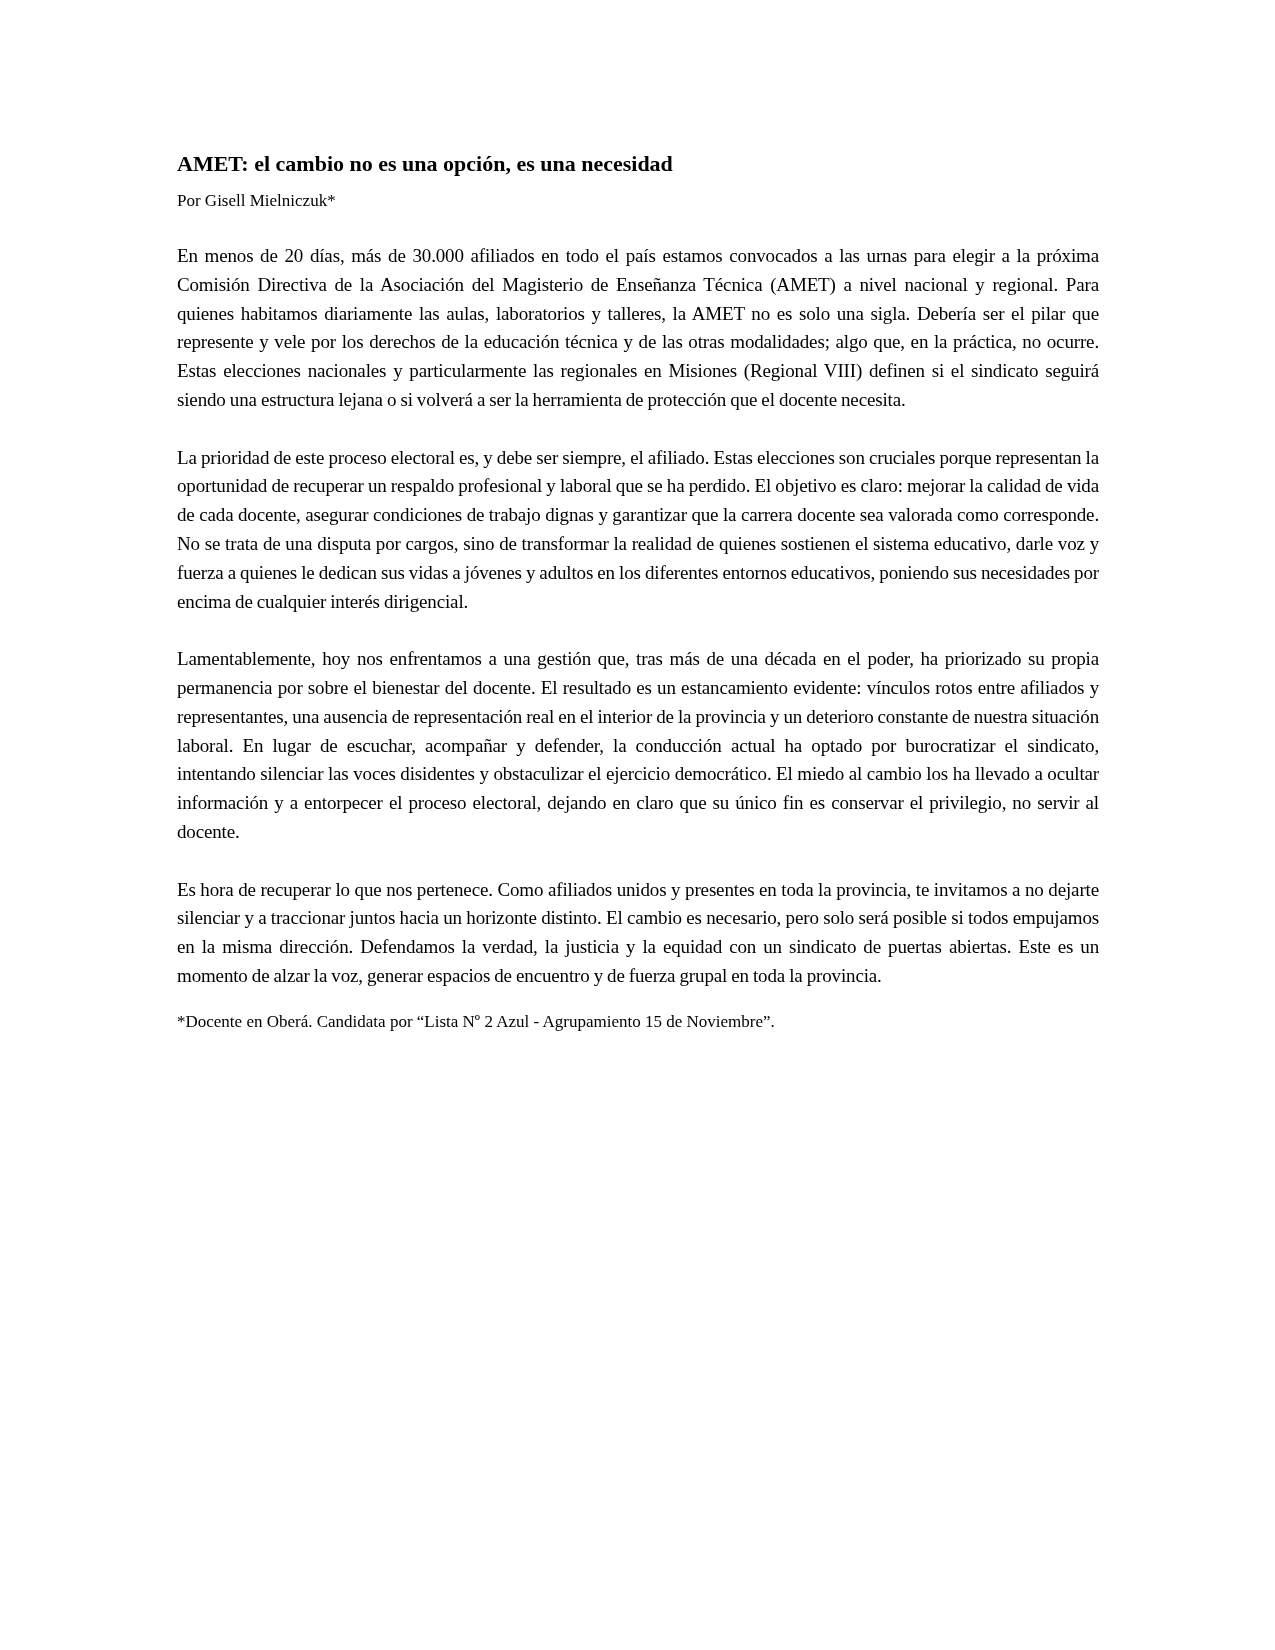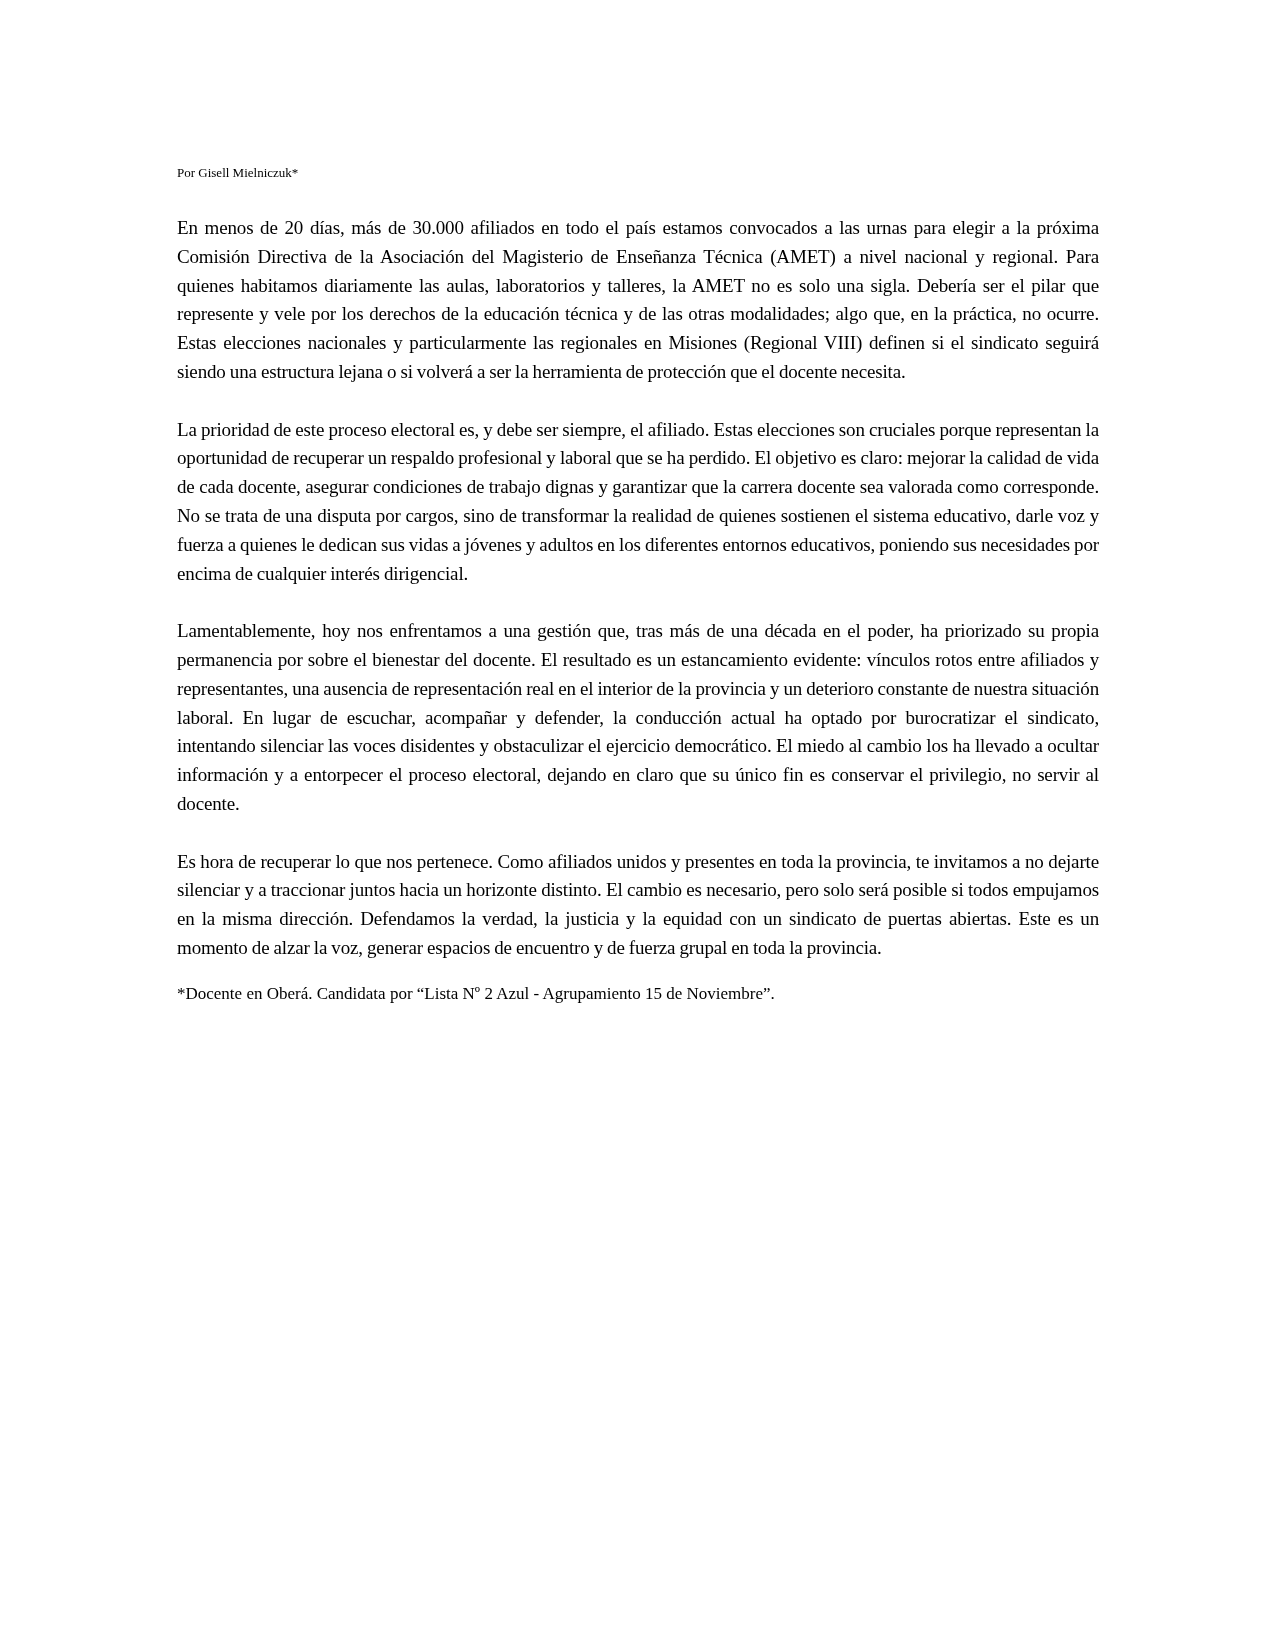--- a/index.html
+++ b/index.html
@@ -21,21 +21,21 @@
       top: 150px;
       width: 922px;
     }
     .title {
       font-size: 22px;
       font-weight: bold;
       margin: 0;
       line-height: 28px;
     }
     .byline {
-      font-size: 13px;
+      font-size: 17px;
       margin: 12px 0 0 0;
       line-height: 22px;
     }
     .body-text {
       margin-top: 30px;
     }
     .para {
       font-size: 19px;
       line-height: 28.8px;
       text-align: justify;
@@ -49,20 +49,21 @@
     .footnote {
       font-size: 17px;
       line-height: 22px;
       margin-top: 20px;
     }
   </style>
 </head>
 <body>
 
 <div class="page">
+  <h1 class="title">AMET: el cambio no es una opción, es una necesidad</h1>
   <p class="byline">Por Gisell Mielniczuk*</p>
 
   <div class="body-text">
     <p class="para">En menos de 20 días, más de 30.000 afiliados en todo el país estamos convocados a las urnas para elegir a la próxima Comisión Directiva de la Asociación del Magisterio de Enseñanza Técnica (AMET) a nivel nacional y regional. Para quienes habitamos diariamente las aulas, laboratorios y talleres, la AMET no es solo una sigla. Debería ser el pilar que represente y vele por los derechos de la educación técnica y de las otras modalidades; algo que, en la práctica, no ocurre. Estas elecciones nacionales y particularmente las regionales en Misiones (Regional VIII) definen si el sindicato seguirá siendo una estructura lejana o si volverá a ser la herramienta de protección que el docente necesita.</p>
     <p class="para">La prioridad de este proceso electoral es, y debe ser siempre, el afiliado. Estas elecciones son cruciales porque representan la oportunidad de recuperar un respaldo profesional y laboral que se ha perdido. El objetivo es claro: mejorar la calidad de vida de cada docente, asegurar condiciones de trabajo dignas y garantizar que la carrera docente sea valorada como corresponde. No se trata de una disputa por cargos, sino de transformar la realidad de quienes sostienen el sistema educativo, darle voz y fuerza a quienes le dedican sus vidas a jóvenes y adultos en los diferentes entornos educativos, poniendo sus necesidades por encima de cualquier interés dirigencial.</p>
     <p class="para">Lamentablemente, hoy nos enfrentamos a una gestión que, tras más de una década en el poder, ha priorizado su propia permanencia por sobre el bienestar del docente. El resultado es un estancamiento evidente: vínculos rotos entre afiliados y representantes, una ausencia de representación real en el interior de la provincia y un deterioro constante de nuestra situación laboral. En lugar de escuchar, acompañar y defender, la conducción actual ha optado por burocratizar el sindicato, intentando silenciar las voces disidentes y obstaculizar el ejercicio democrático. El miedo al cambio los ha llevado a ocultar información y a entorpecer el proceso electoral, dejando en claro que su único fin es conservar el privilegio, no servir al docente.</p>
     <p class="para">Es hora de recuperar lo que nos pertenece. Como afiliados unidos y presentes en toda la provincia, te invitamos a no dejarte silenciar y a traccionar juntos hacia un horizonte distinto. El cambio es necesario, pero solo será posible si todos empujamos en la misma dirección. Defendamos la verdad, la justicia y la equidad con un sindicato de puertas abiertas. Este es un momento de alzar la voz, generar espacios de encuentro y de fuerza grupal en toda la provincia.</p>
   </div>
 
   <p class="footnote">*Docente en Oberá. Candidata por “Lista Nº 2 Azul -  Agrupamiento 15 de Noviembre”.</p>

